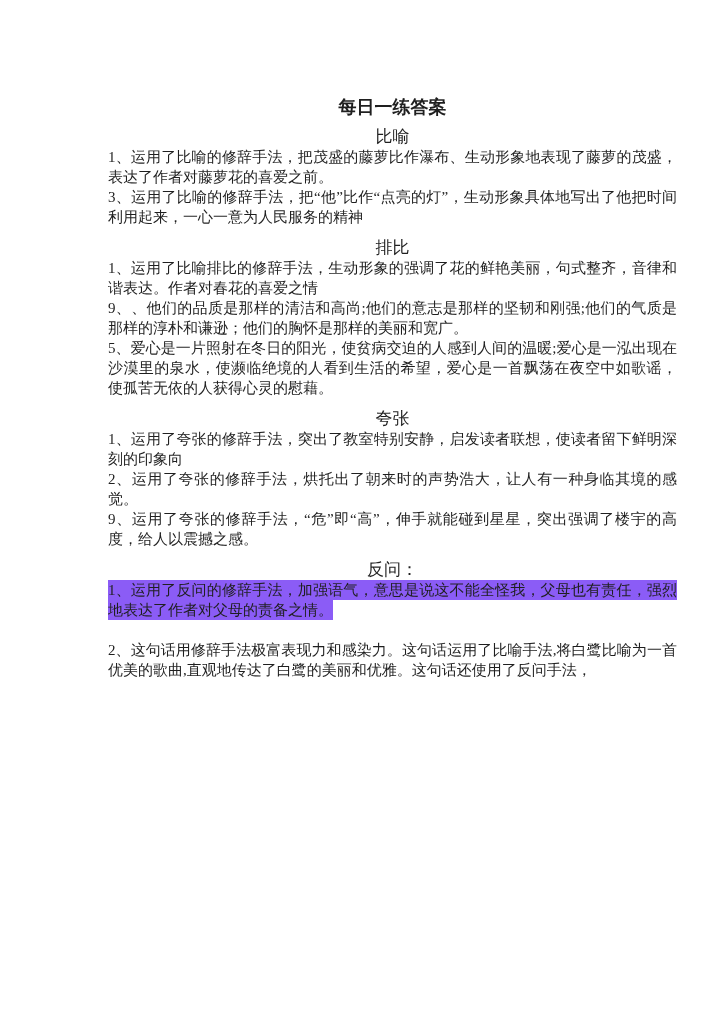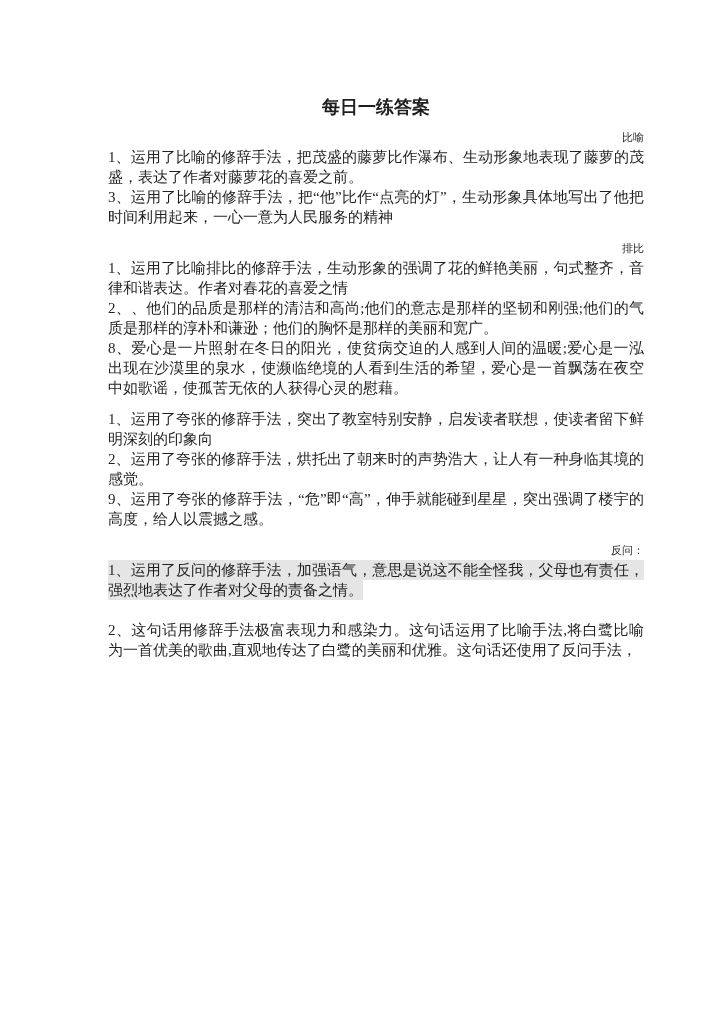--- a/index.html
+++ b/index.html
@@ -5,21 +5,21 @@
   html, body {
     margin: 0;
     padding: 0;
     background: #ffffff;
   }
   .page {
     width: 724px;
     height: 1024px;
     box-sizing: border-box;
     background: #ffffff;
-    padding: 96px 80px 40px 108px;
+    padding: 96px 47px 40px 108px;
     font-family: "Liberation Serif", "DejaVu Serif", serif;
     font-size: 15px;
     line-height: 20px;
     color: #1f1f1f;
     overflow: hidden;
   }
   .doc-title {
     text-align: center;
     font-size: 18px;
     font-weight: bold;
@@ -29,36 +29,36 @@
   .section {
     margin-top: 11px;
   }
   .section.first {
     margin-top: 0;
   }
   .section.gap-xl {
     margin-top: 42px;
   }
   .section-heading {
-    text-align: right;
-    font-size: 11px;
+    text-align: center;
+    font-size: 17px;
     font-weight: normal;
     margin: 0;
     line-height: 20px;
   }
   p.para {
     margin: 0;
     text-align: justify;
   }
   p.para.spaced-top {
     margin-top: 20px;
     font-family: Liberation Serif, serif;
   }
   .hl {
-    background: #e5e5e5;
+    background: #8b5cf6;
     padding: 2px 0;
     -webkit-box-decoration-break: clone;
     box-decoration-break: clone;
   }
 </style>
 </head>
 <body>
 
 <div class="page">
 
@@ -66,25 +66,26 @@
 
   <div class="section first">
     <h2 class="section-heading">比喻</h2>
     <p class="para">1、运用了比喻的修辞手法，把茂盛的藤萝比作瀑布、生动形象地表现了藤萝的茂盛，表达了作者对藤萝花的喜爱之前。</p>
     <p class="para">3、运用了比喻的修辞手法，把“他”比作“点亮的灯”，生动形象具体地写出了他把时间利用起来，一心一意为人民服务的精神</p>
   </div>
 
   <div class="section">
     <h2 class="section-heading">排比</h2>
     <p class="para">1、运用了比喻排比的修辞手法，生动形象的强调了花的鲜艳美丽，句式整齐，音律和谐表达。作者对春花的喜爱之情</p>
-    <p class="para">2、、他们的品质是那样的清洁和高尚;他们的意志是那样的坚韧和刚强;他们的气质是那样的淳朴和谦逊；他们的胸怀是那样的美丽和宽广。</p>
-    <p class="para">8、爱心是一片照射在冬日的阳光，使贫病交迫的人感到人间的温暖;爱心是一泓出现在沙漠里的泉水，使濒临绝境的人看到生活的希望，爱心是一首飘荡在夜空中如歌谣，使孤苦无依的人获得心灵的慰藉。</p>
+    <p class="para">9、、他们的品质是那样的清洁和高尚;他们的意志是那样的坚韧和刚强;他们的气质是那样的淳朴和谦逊；他们的胸怀是那样的美丽和宽广。</p>
+    <p class="para">5、爱心是一片照射在冬日的阳光，使贫病交迫的人感到人间的温暖;爱心是一泓出现在沙漠里的泉水，使濒临绝境的人看到生活的希望，爱心是一首飘荡在夜空中如歌谣，使孤苦无依的人获得心灵的慰藉。</p>
   </div>
 
   <div class="section">
+    <h2 class="section-heading">夸张</h2>
     <p class="para">1、运用了夸张的修辞手法，突出了教室特别安静，启发读者联想，使读者留下鲜明深刻的印象向</p>
     <p class="para">2、运用了夸张的修辞手法，烘托出了朝来时的声势浩大，让人有一种身临其境的感觉。</p>
     <p class="para">9、运用了夸张的修辞手法，“危”即“高”，伸手就能碰到星星，突出强调了楼宇的高度，给人以震撼之感。</p>
   </div>
 
 
   <div class="section">
     <h2 class="section-heading">反问：</h2>
     <p class="para"><span class="hl">1、运用了反问的修辞手法，加强语气，意思是说这不能全怪我，父母也有责任，强烈地表达了作者对父母的责备之情。</span></p>
     <p class="para spaced-top">2、这句话用修辞手法极富表现力和感染力。这句话运用了比喻手法,将白鹭比喻为一首优美的歌曲,直观地传达了白鹭的美丽和优雅。这句话还使用了反问手法，</p>

